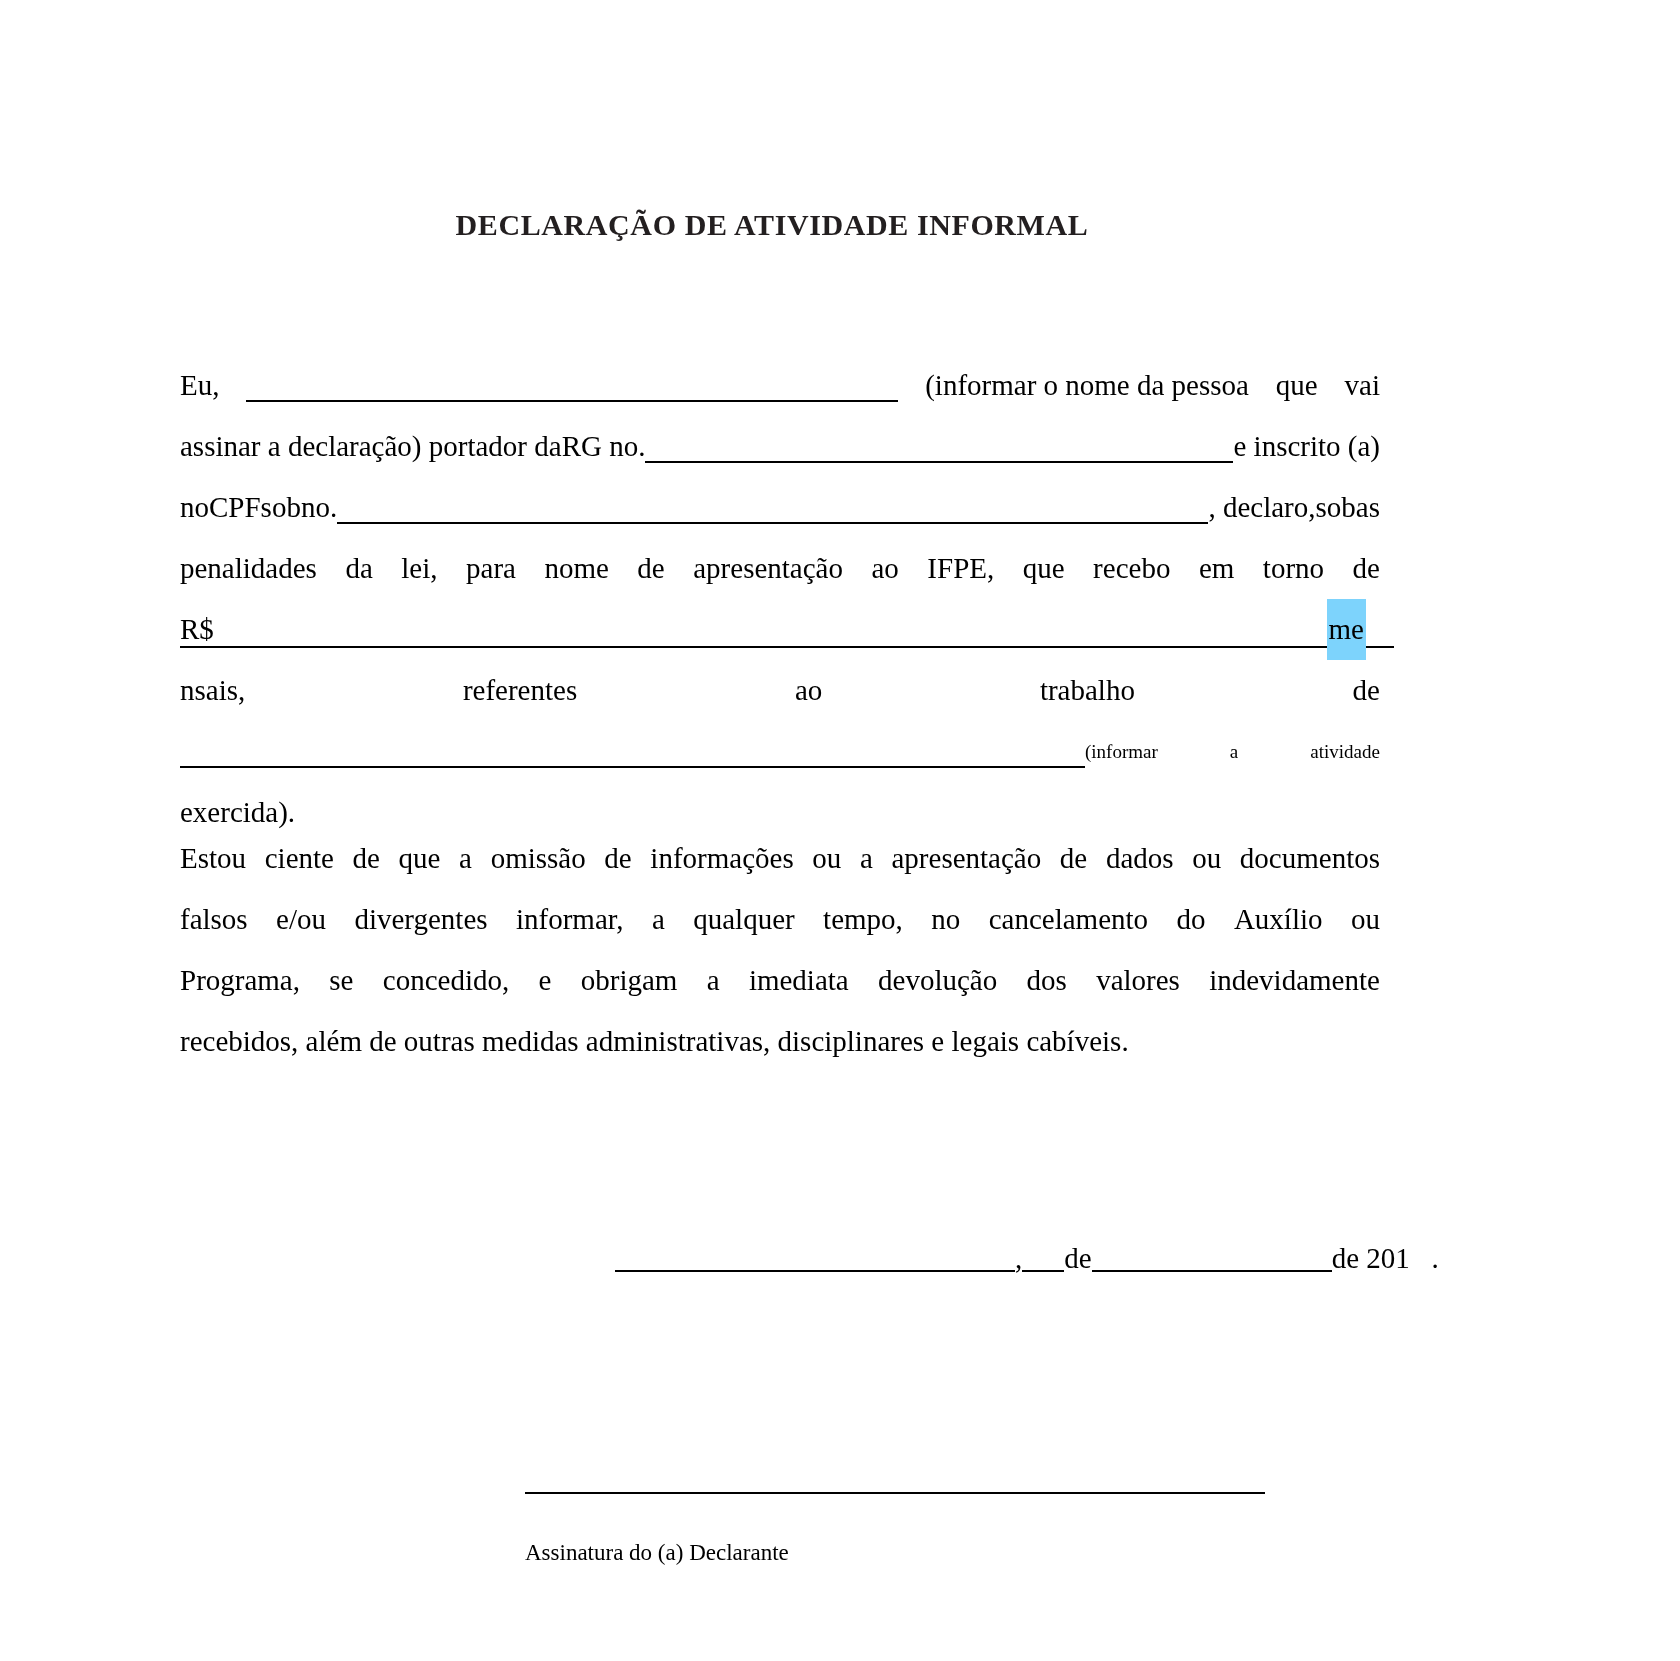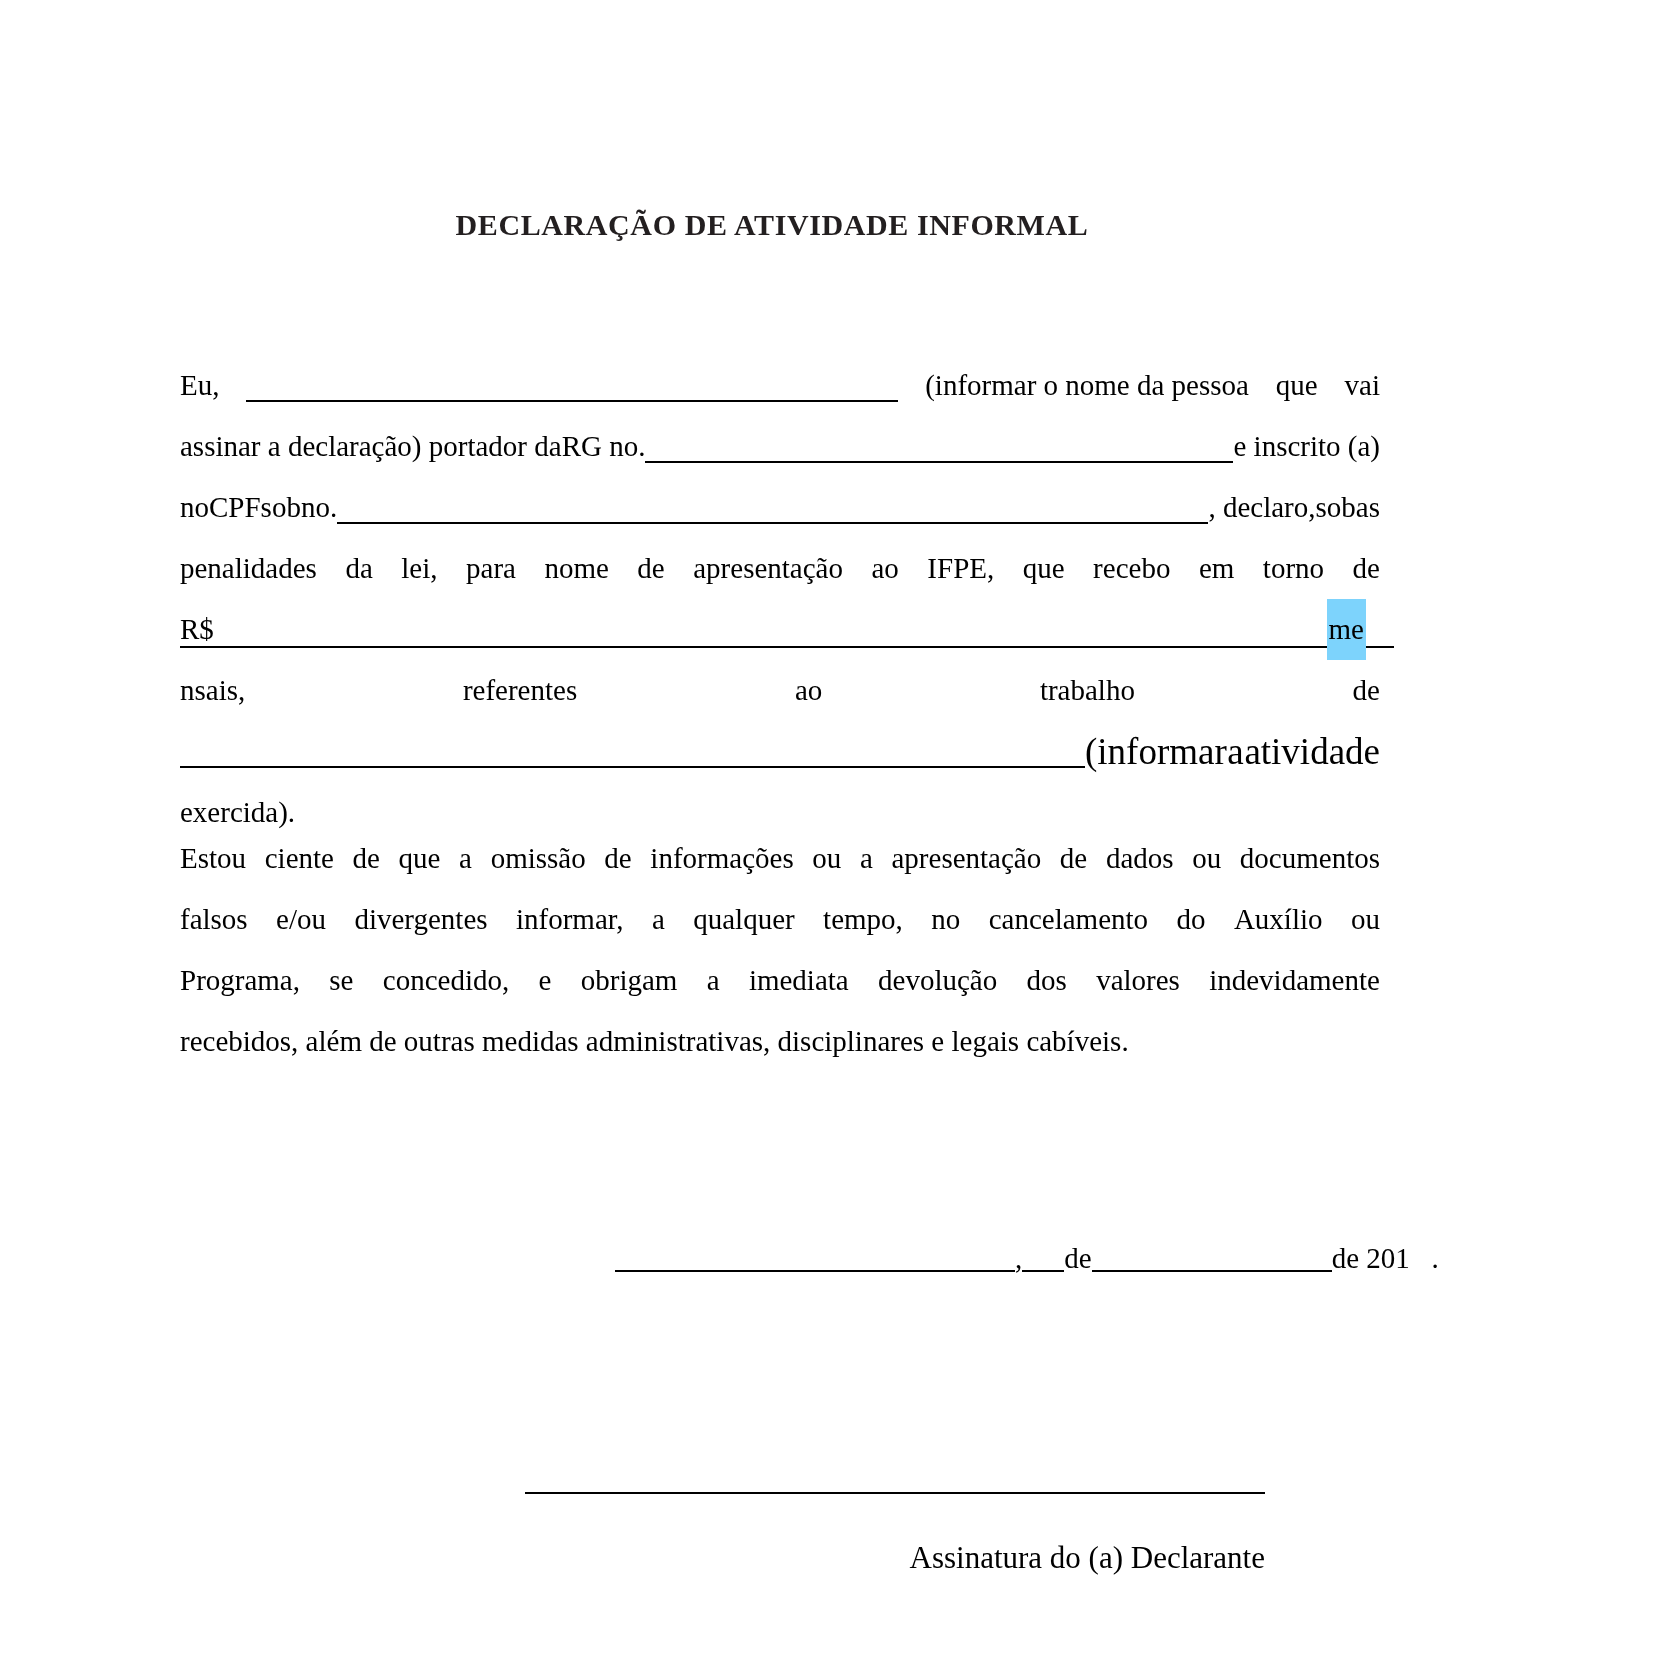--- a/index.html
+++ b/index.html
@@ -94,21 +94,21 @@
     z-index: 2;
     background: #7dd3fc;
     padding: 0 2px;
   }
 
   
   .lead-blank-line {
     position: relative;
     height: 61px;
     line-height: 61px;
-    font-size: 37px;
+    font-size: 19px;
     display: flex;
     align-items: baseline;
     text-align: center;
   }
   .lead-blank-line .lb {
     width: 905px;
     border-bottom: 2px solid #000;
     height: 0;
     align-self: flex-end;
     margin-bottom: 14px;
@@ -140,22 +140,22 @@
     left: 525px;
     top: 1492px;
     width: 740px;
     border-bottom: 2px solid #000;
   }
   .sig-caption {
     position: absolute;
     left: 525px;
     top: 1540px;
     width: 740px;
-    text-align: right;
-    font-size: 31px;
+    text-align: left;
+    font-size: 23px;
   }
 </style>
 </head>
 <body>
 
 <div class="page">
 
   <div class="doc-title">DECLARAÇÃO DE ATIVIDADE INFORMAL</div>
 
   <div class="body-block" style="top: 355px;">

